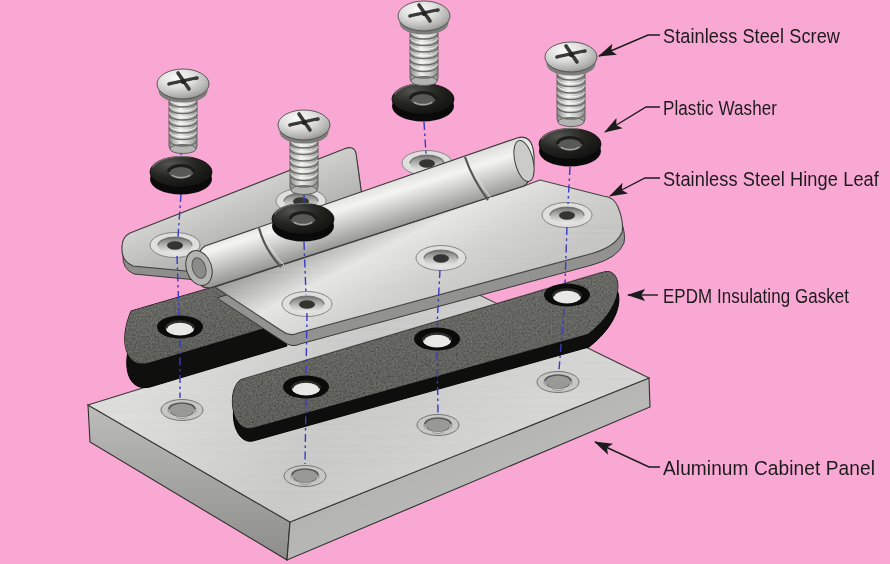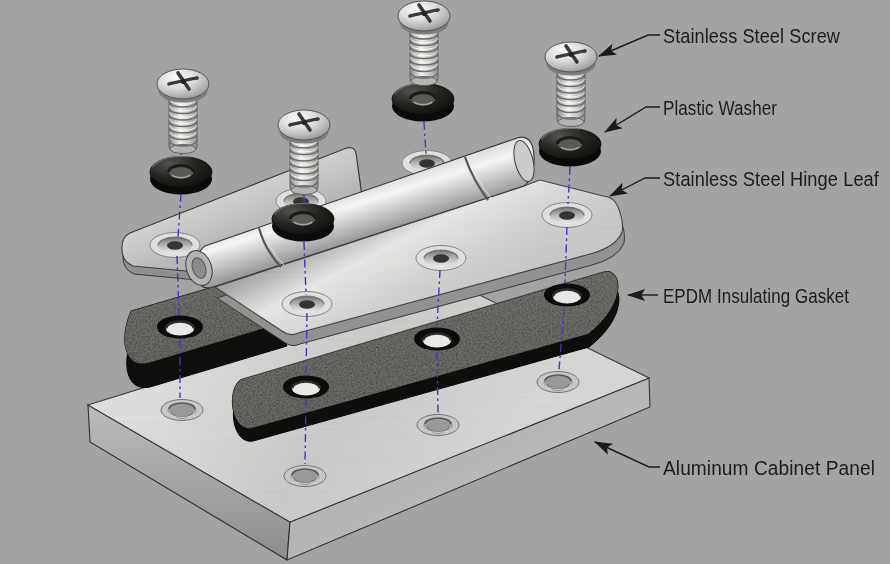--- a/index.html
+++ b/index.html
@@ -1,16 +1,16 @@
 <!DOCTYPE html>
 <html><head>
 <meta charset="utf-8">
 <style>
   html,body{margin:0;padding:0;background:#ffffff;}
-  .stage{width:890px;height:564px;position:relative;background:#a3a3a3;overflow:hidden;}
+  .stage{width:890px;height:564px;position:relative;background:#f9a8d4;overflow:hidden;}
   svg{display:block;}
   .callout-text{
     font-family:"Liberation Sans", sans-serif;
     font-size:20.5px;
     fill:#1b1b1b;
     letter-spacing:0.1px;
   }
   .leader{stroke:#1b1b1b;stroke-width:1.4;fill:none;}
   .edge{stroke:#2f2f2d;stroke-width:1.1;}
   .centerline{stroke:#3a3ac8;stroke-width:1.4;fill:none;stroke-dasharray:8 3.5 2.5 3.5;}

